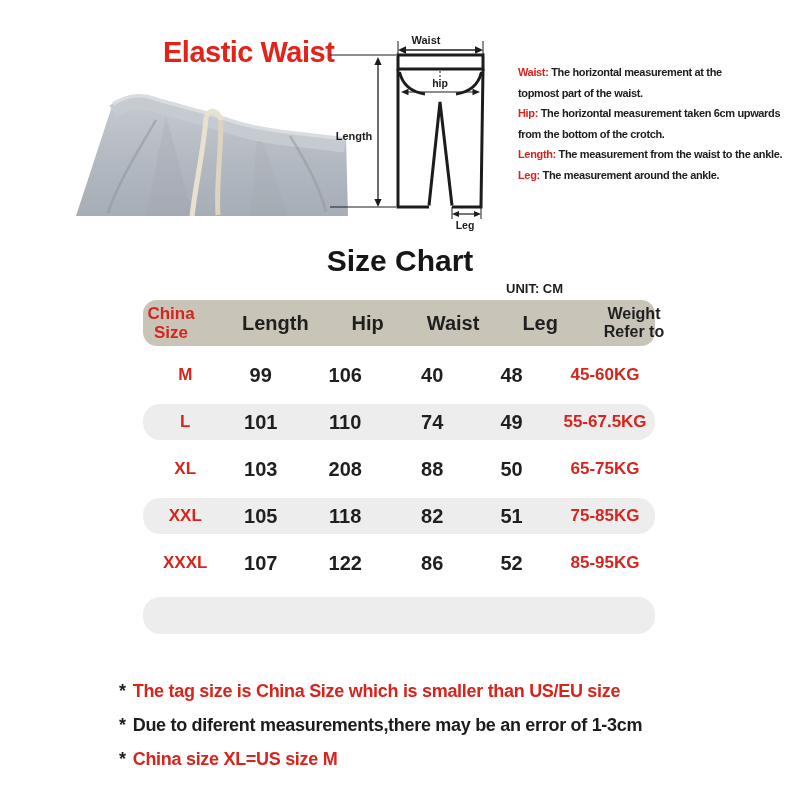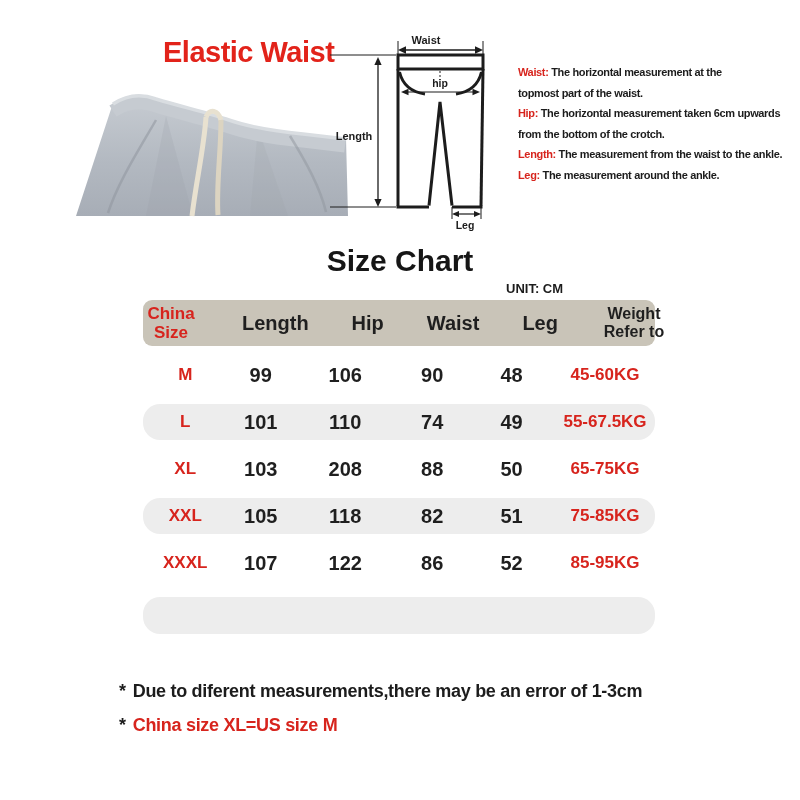--- a/index.html
+++ b/index.html
@@ -24,21 +24,21 @@
   .def-line{white-space:nowrap;}
   .def-term{color:var(--red,#d7241d);margin-left:12px;}
 
   
   #chart-title{left:0;top:244px;width:800px;text-align:center;font-size:30px;font-weight:bold;color:#161616;}
   #unit-label{left:506px;top:281px;font-size:13px;font-weight:bold;}
 
   #size-table{left:143px;top:300px;width:512px;}
   .t-row{display:flex;align-items:center;height:36px;margin-top:11px;border-radius:17px;}
   .t-row.gray{background:var(--row_gray,#ededed);}
-  .t-row.header{height:46px;margin-top:0;background:var(--header_bg,#c9c4b8);border-radius:9px;gap:43px;}
+  .t-row.header{height:46px;margin-top:0;background:var(--header_bg,#c9c4b8);border-radius:14px;gap:43px;}
   .t-row.empty-row{height:37px;margin-top:16px;}
   .cell{text-align:center;font-size:20px;color:#1f1f1f;font-weight:600;}
   .c0{width:16.5%;} .c1{width:13%;} .c2{width:20%;} .c3{width:14%;} .c4{width:17%;} .c5{width:19.5%;}
   .cell.red{color:var(--red,#d7241d);font-weight:bold;font-size:17px;}
   .hdr-small{font-size:16px;line-height:1.12;}
   .wrapA{display:inline-block;width:56px;}
   .wrapB{display:inline-block;width:66px;}
 
   
   #notes{left:119px;top:681px;font-size:18px;font-weight:bold;letter-spacing:-0.3px;}
@@ -143,21 +143,21 @@
     <div class="cell c2">Hip</div>
     <div class="cell c3">Waist</div>
     <div class="cell c4">Leg</div>
     <div class="cell c5 hdr-small"><span class="wrapB">Weight Refer to</span></div>
   </div>
 
   <div class="t-row">
     <div class="cell c0 red">M</div>
     <div class="cell c1">99</div>
     <div class="cell c2">106</div>
-    <div class="cell c3">90</div>
+    <div class="cell c3">40</div>
     <div class="cell c4">48</div>
     <div class="cell c5 red">45-60KG</div>
   </div>
 
   <div class="t-row gray">
     <div class="cell c0 red">L</div>
     <div class="cell c1">101</div>
     <div class="cell c2">110</div>
     <div class="cell c3">74</div>
     <div class="cell c4">49</div>
@@ -188,15 +188,16 @@
     <div class="cell c2">122</div>
     <div class="cell c3">86</div>
     <div class="cell c4">52</div>
     <div class="cell c5 red">85-95KG</div>
   </div>
 
   <div class="t-row gray empty-row"></div>
 </div>
 
 <div class="abs" id="notes">
+  <div class="note-line note-red"><span class="note-star">*</span><span class="note-text">The tag size is China Size which is smaller than US/EU size</span></div>
   <div class="note-line note-black"><span class="note-star">*</span><span class="note-text">Due to diferent measurements,there may be an error of 1-3cm</span></div>
   <div class="note-line note-red"><span class="note-star">*</span><span class="note-text">China size XL=US size M</span></div>
 </div>
 
 </body></html>

